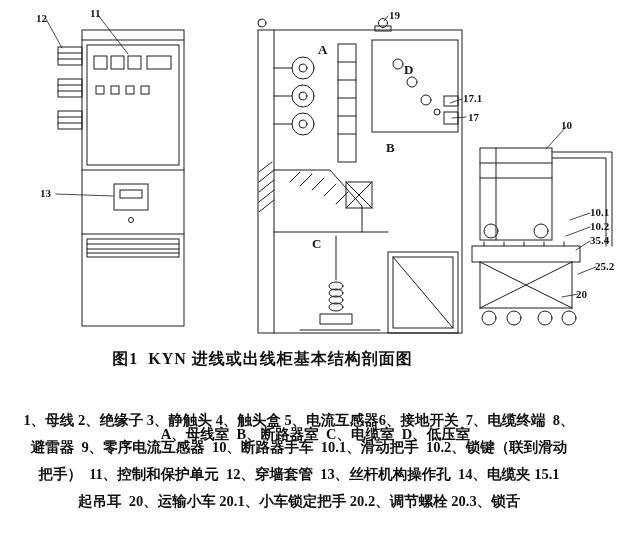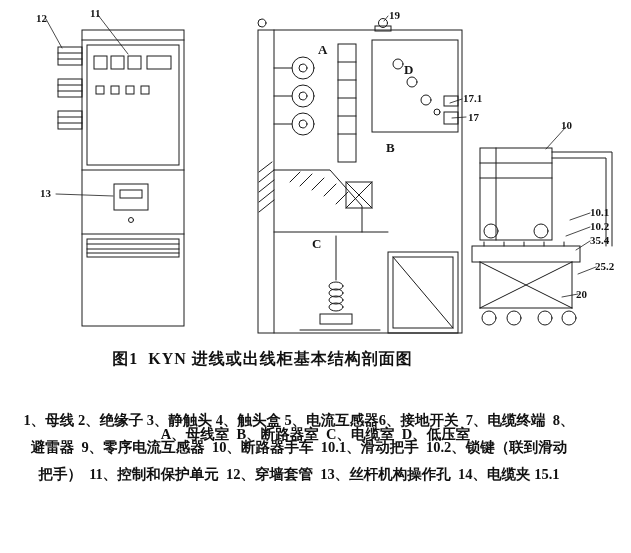--- a/index.html
+++ b/index.html
@@ -214,15 +214,16 @@
     <span class="plbl" style="left:576px;top:288px">20</span>
   </div>
 
   <div class="caption">图1  KYN 进线或出线柜基本结构剖面图</div>
   <div class="rooms">A、母线室  B、断路器室  C、电缆室  D、低压室</div>
 
   <div class="legend">
     <div class="legend-line">1、母线 2、绝缘子 3、静触头 4、触头盒 5、电流互感器6、接地开关  7、电缆终端  8、</div>
     <div class="legend-line">避雷器  9、零序电流互感器  10、断路器手车  10.1、滑动把手  10.2、锁键（联到滑动</div>
     <div class="legend-line">把手）  11、控制和保护单元  12、穿墙套管  13、丝杆机构操作孔  14、电缆夹 15.1</div>
+    <div class="legend-line">起吊耳  20、运输小车 20.1、小车锁定把手 20.2、调节螺栓 20.3、锁舌</div>
   </div>
 
 </div>
 
 </body></html>

